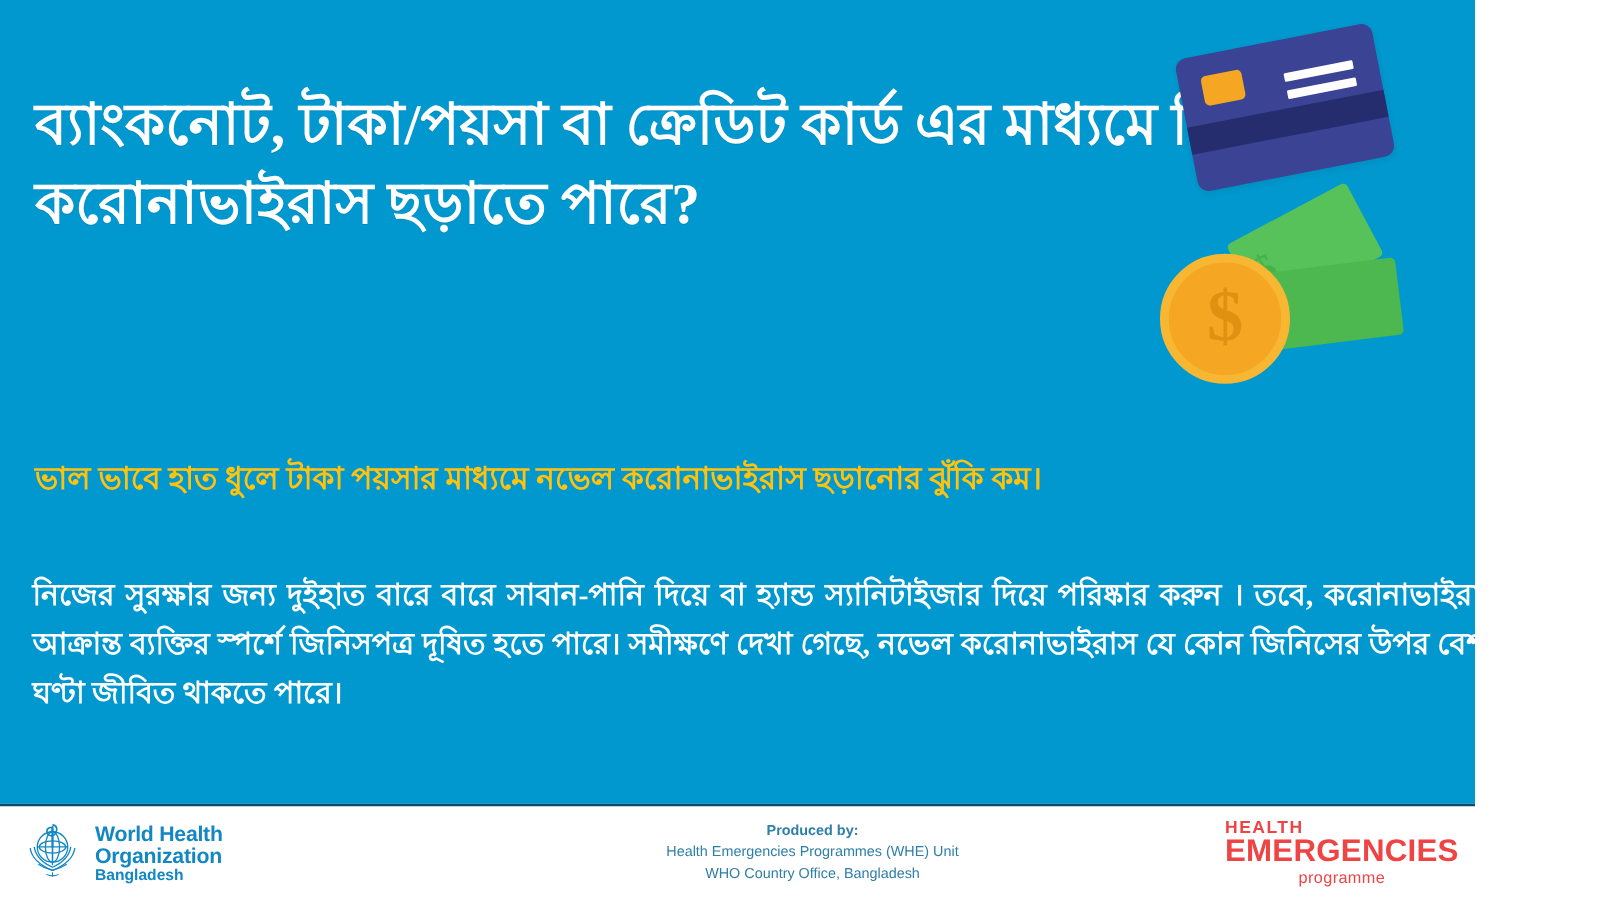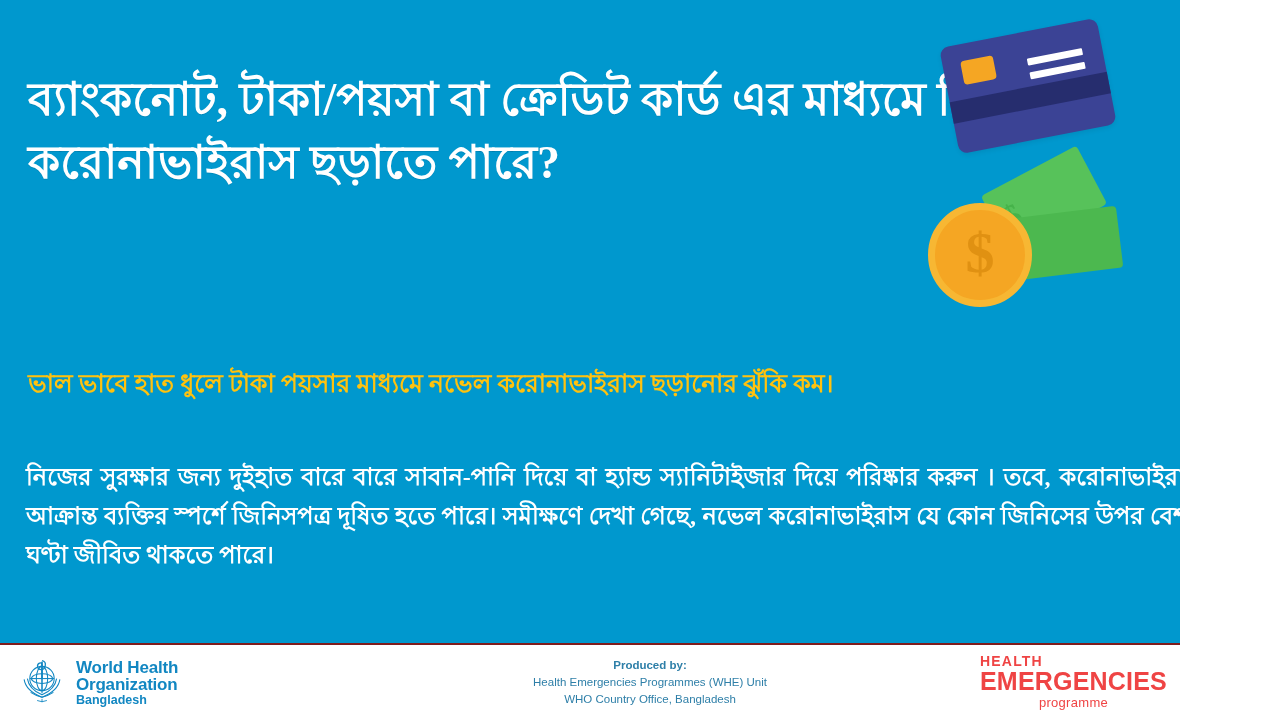--- a/index.html
+++ b/index.html
@@ -178,21 +178,21 @@
   }
 
   
   .footer {
     position: absolute;
     left: 0;
     bottom: 0;
     width: 1280px;
     height: 75px;
     background: #ffffff;
-    border-top: 2px solid #7f1d1d;
+    border-top: 2px solid #0c4a6e;
     display: flex;
     align-items: center;
   }
   .footer-left {
     width: 320px;
     padding-left: 16px;
     display: flex;
     align-items: center;
     box-sizing: border-box;
   }

